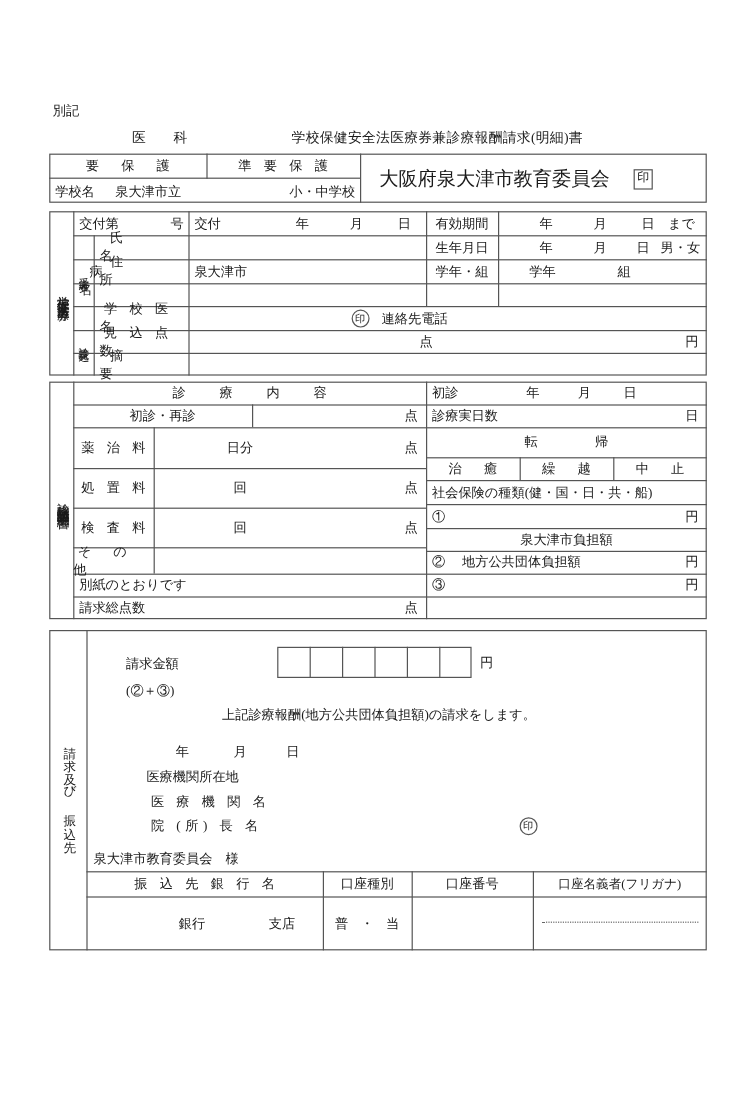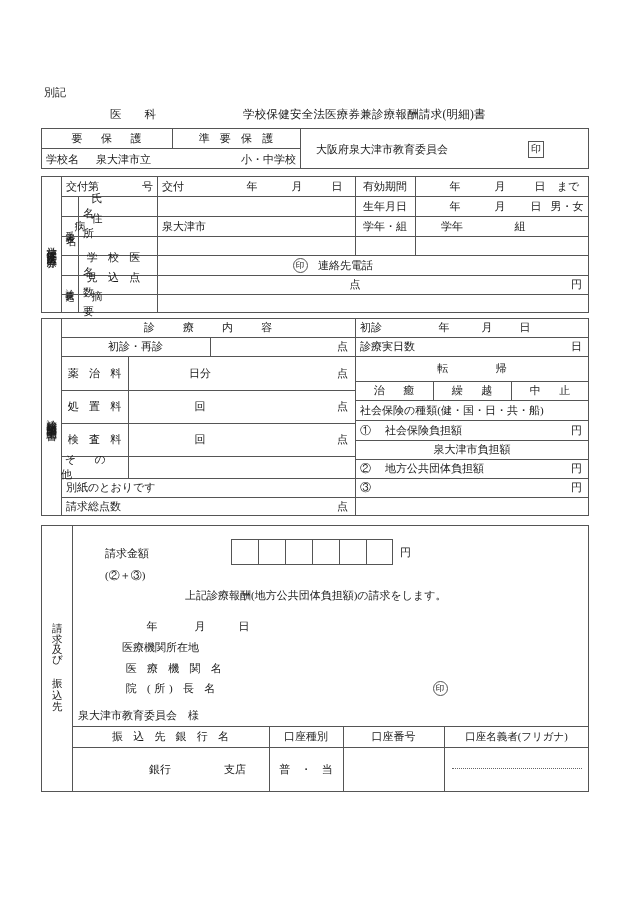--- a/index.html
+++ b/index.html
@@ -64,21 +64,21 @@
   <div class="vline" style="left:300px;top:128px;height:41px;"></div>
   <div class="hline" style="left:41px;top:148px;width:259px;"></div>
 
   <div class="cell ctr sp1" style="left:172px;top:128px;width:128px;height:20px;font-size:11px;">準 要 保 護</div>
   <div class="cell ctr sp1" style="left:41px;top:128px;width:131px;height:20px;font-size:11px;">要　保　護</div>
 
   <div class="cell lft" style="left:46px;top:149px;width:50px;height:20px;font-size:11px;">学校名</div>
   <div class="cell lft" style="left:96px;top:149px;width:90px;height:20px;font-size:11px;">泉大津市立</div>
   <div class="cell rgt" style="left:186px;top:149px;width:110px;height:20px;font-size:11px;">小・中学校</div>
 
-  <div class="cell lft" style="left:316px;top:138px;width:200px;height:22px;font-size:11px;">大阪府泉大津市教育委員会</div>
+  <div class="cell lft" style="left:316px;top:138px;width:200px;height:22px;font-size:16px;">大阪府泉大津市教育委員会</div>
   <div class="cell ctr" style="left:506px;top:138px;width:60px;height:22px;">
     <span class="seal-box">印</span>
   </div>
 
   <div class="bx" style="left:41px;top:176px;width:548px;height:137px;"></div>
 
   <div class="vline" style="left:61px;top:176px;height:137px;"></div>
   <div class="vert" style="left:41px;top:176px;width:20px;height:137px;">学校保健安全法医療券</div>
 
   <div class="vline" style="left:78px;top:196px;height:59px;"></div>
@@ -209,21 +209,20 @@
 
   <div class="cell ctr sp2" style="left:355px;top:356px;width:234px;height:25px;">転　　帰</div>
 
   <div class="cell ctr sp1" style="left:355px;top:381px;width:78px;height:19px;">治　癒</div>
   <div class="cell ctr sp1" style="left:433px;top:381px;width:78px;height:19px;">繰　越</div>
   <div class="cell ctr sp1" style="left:511px;top:381px;width:78px;height:19px;">中　止</div>
 
   <div class="cell lft" style="left:360px;top:400px;width:230px;height:20px;">社会保険の種類(健・国・日・共・船)</div>
 
   <div class="cell lft" style="left:360px;top:420px;width:20px;height:20px;">①</div>
-  <div class="cell lft" style="left:385px;top:420px;width:160px;height:20px;">社会保険負担額</div>
   <div class="cell rgt" style="left:520px;top:420px;width:62px;height:20px;">円</div>
 
   <div class="cell ctr" style="left:355px;top:440px;width:234px;height:19px;">泉大津市負担額</div>
 
   <div class="cell lft" style="left:360px;top:459px;width:20px;height:19px;">②</div>
   <div class="cell lft" style="left:385px;top:459px;width:170px;height:19px;">地方公共団体負担額</div>
   <div class="cell rgt" style="left:520px;top:459px;width:62px;height:19px;">円</div>
 
   <div class="cell lft" style="left:360px;top:478px;width:20px;height:19px;">③</div>
   <div class="cell rgt" style="left:520px;top:478px;width:62px;height:19px;">円</div>

